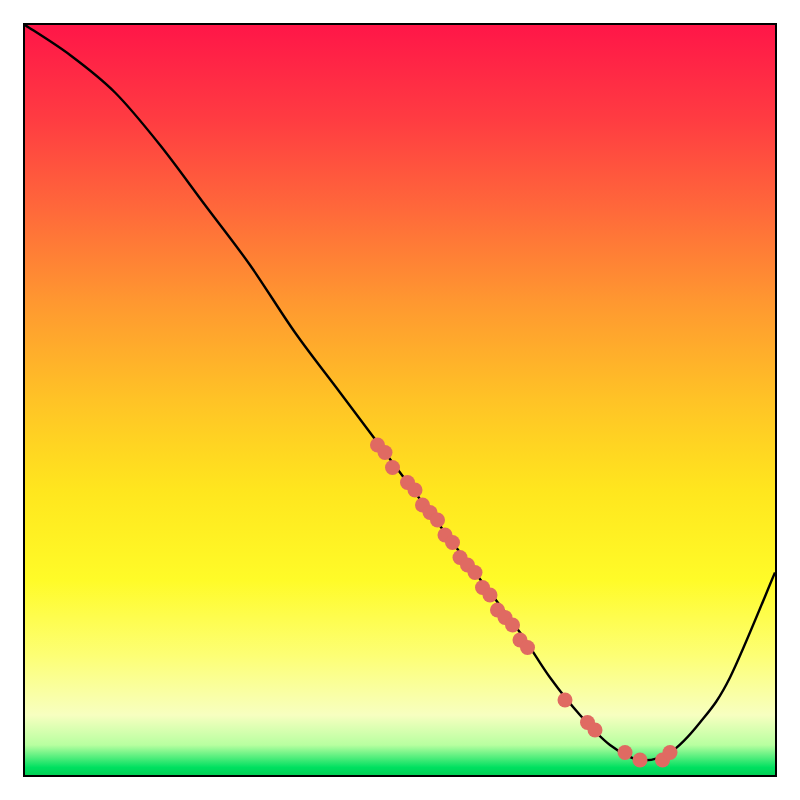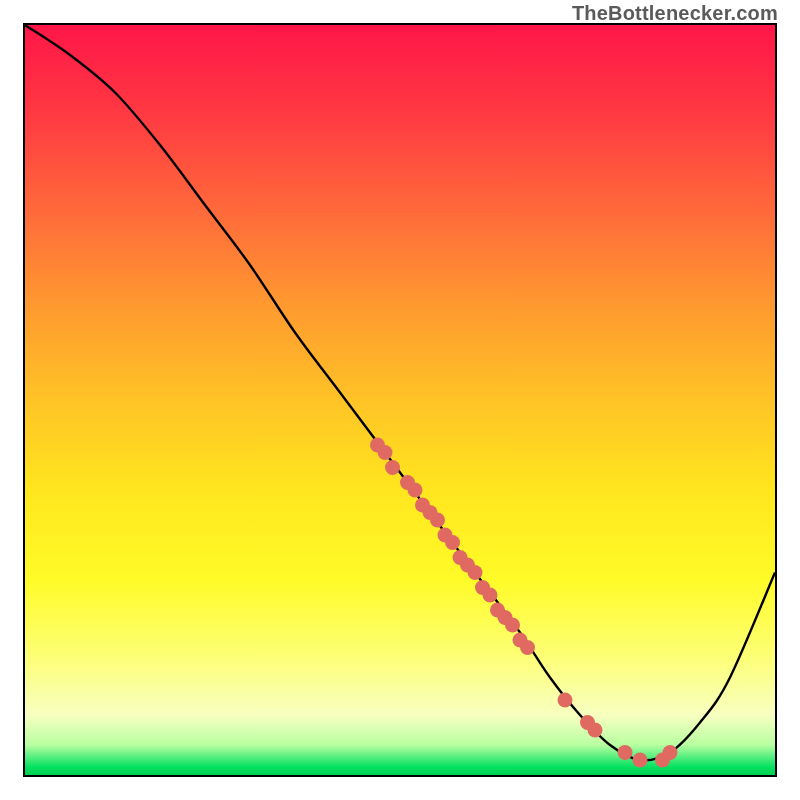--- a/index.html
+++ b/index.html
@@ -65,21 +65,20 @@
     font-weight: 600;
     color: #5a5a5a;
     letter-spacing: 0.2px;
   }
 </style>
 </head>
 <body>
 
 <div class="canvas-wrap">
 
-  <div class="attribution">TheBottlenecker.com</div>
 
   <div class="plot-area">
     <svg viewBox="0 0 750 750" preserveAspectRatio="none">
       <path id="curve-path" class="curve" d="M0,0 C7.5,5 30,18.75 45,30 C60,41.25 75,52.5 90,67.5 C105,82.5 120,101.25 135,120 C150,138.75 165,160 180,180 C195,200 210,218.74999999999994 225,239.99999999999994 C240,261.24999999999994 255,286.25 270,307.5 C285,328.75 300,347.5 315,367.5 C330,387.5 345,407.5 360,427.5 C375,447.5 390,467.5 405,487.5 C420,507.5 435,527.5 450,547.5 C465,567.5 482.5,590 495,607.5 C507.5,625 515,638.75 525,652.5 C535,666.25 545,678.75 555,690 C565,701.25 575,712.5 585,720 C595,727.5 605,733.75 615,735 C625,736.25 635,733.75 645,727.5 C655,721.25 665,710 675,697.5 C685,685 692.5,677.5 705,652.5 C717.5,627.5 742.5,565 750,547.5"></path>
       <g id="dots-group">
           <circle cx="352.5" cy="420" r="7.5" class="dot"></circle>
           <circle cx="360" cy="427.5" r="7.5" class="dot"></circle>
           <circle cx="367.5" cy="442.5" r="7.5" class="dot"></circle>
           <circle cx="382.5" cy="457.5" r="7.5" class="dot"></circle>
           <circle cx="390" cy="465" r="7.5" class="dot"></circle>

